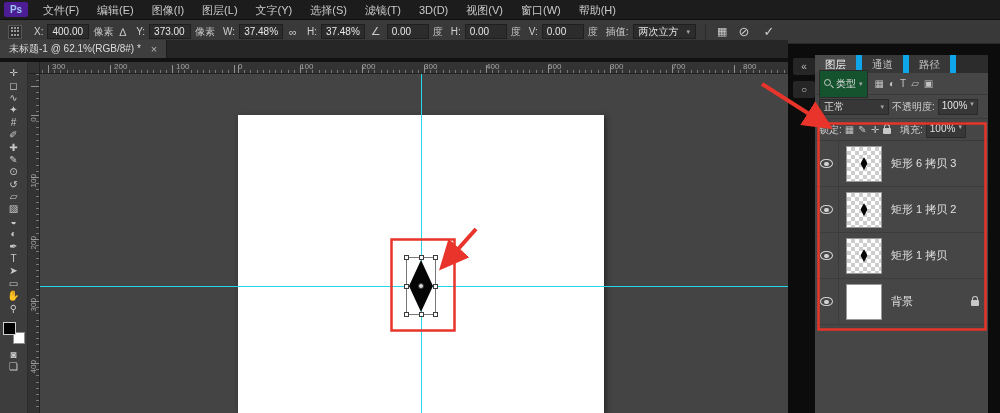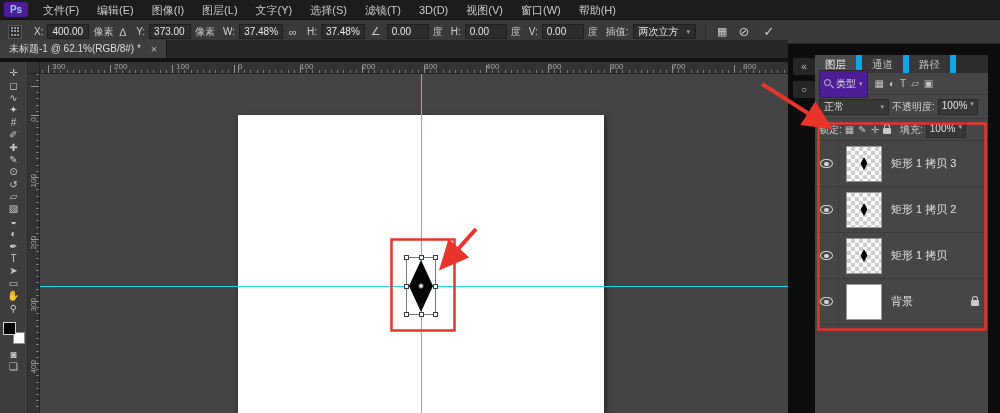--- a/index.html
+++ b/index.html
@@ -89,21 +89,21 @@
   #dock{position:absolute;left:788px;top:44px;width:212px;height:369px;background:#0c0c0c}
   .dock-icon{position:absolute;left:5px;width:22px;height:17px;background:#262626;border-radius:2px;
              color:#bdbdbd;display:flex;align-items:center;justify-content:center;font-size:10px}
   #panel{position:absolute;left:27px;top:11px;width:173px;height:358px;background:#464646}
   #panel-tabs{height:18px;background:#2c2c2c;display:flex}
   .ptab{padding:0 10px;line-height:18px;font-size:10.5px;color:#c3c3c3;background:#373737;border-right:6px solid #0ea5e9}
   .ptab.active{background:#4a4a4a;color:#eee}
   .panel-row{display:flex;align-items:center;padding:0 4px;border-bottom:1px solid #3a3a3a;
              color:#cfcfcf;font-size:10px;gap:3px}
   .filter-row{height:22px}
-  .kind-select{display:flex;align-items:center;gap:3px;background:#4c1d95;border:1px solid #2a2a2a;
+  .kind-select{display:flex;align-items:center;gap:3px;background:#14532d;border:1px solid #2a2a2a;
                height:28px;padding:0 4px;color:#ddd}
   #filter-icons{display:flex;gap:5px;margin-left:4px}
   .ficon{color:#c3c3c3;font-size:10px}
   .blend-row{height:24px}
   .blend-select{display:flex;align-items:center;justify-content:space-between;background:#373737;
                 border:1px solid #2a2a2a;height:16px;padding:0 4px;width:70px;color:#e2e2e2}
   .mini-select{display:flex;align-items:flex-start;gap:3px;background:#373737;border:1px solid #2a2a2a;
                height:16px;padding:0 3px;color:#e2e2e2}
   .lock-row{height:22px}
   #lock-icons{display:flex;align-items:center;gap:4px}
@@ -327,21 +327,21 @@
         </span>
       </div>
       <div id="layers-list">
           <div class="layer-row">
             <div class="eye-cell">
               <span class="eye"></span>
             </div>
             <div class="thumb checker">
               <span class="mini-diamond"></span>
             </div>
-            <span class="layer-name">矩形 1 拷贝 3</span>
+            <span class="layer-name">矩形 6 拷贝 3</span>
           </div>
           <div class="layer-row">
             <div class="eye-cell">
               <span class="eye"></span>
             </div>
             <div class="thumb checker">
               <span class="mini-diamond"></span>
             </div>
             <span class="layer-name">矩形 1 拷贝 2</span>
           </div>

